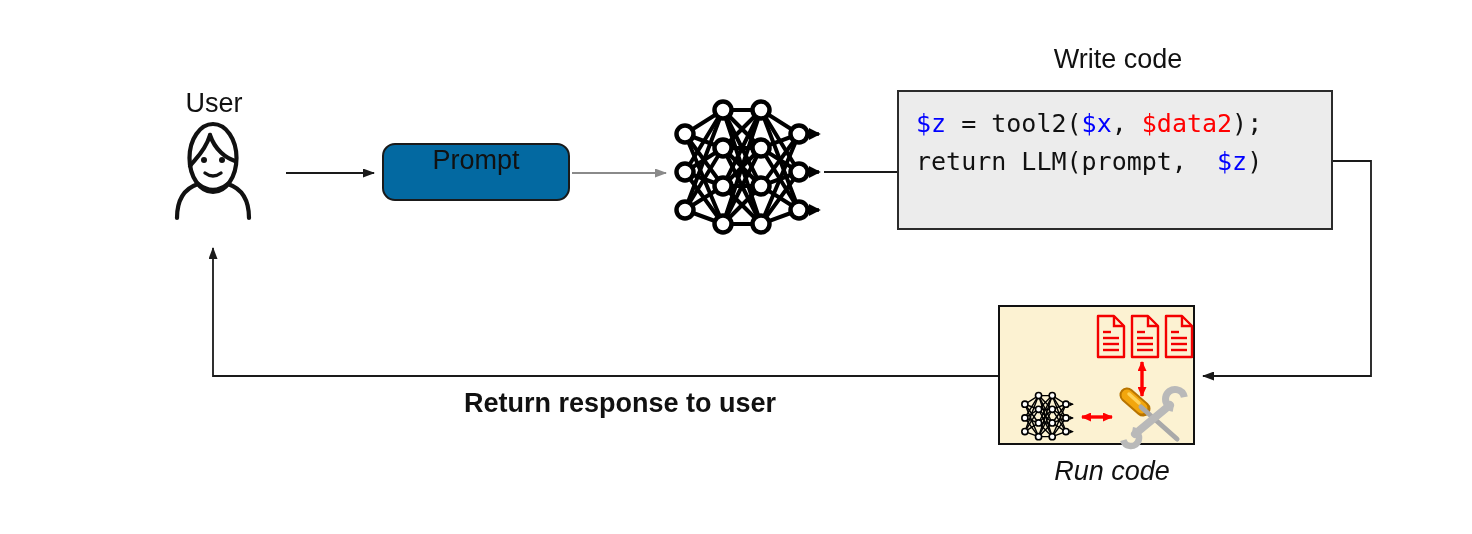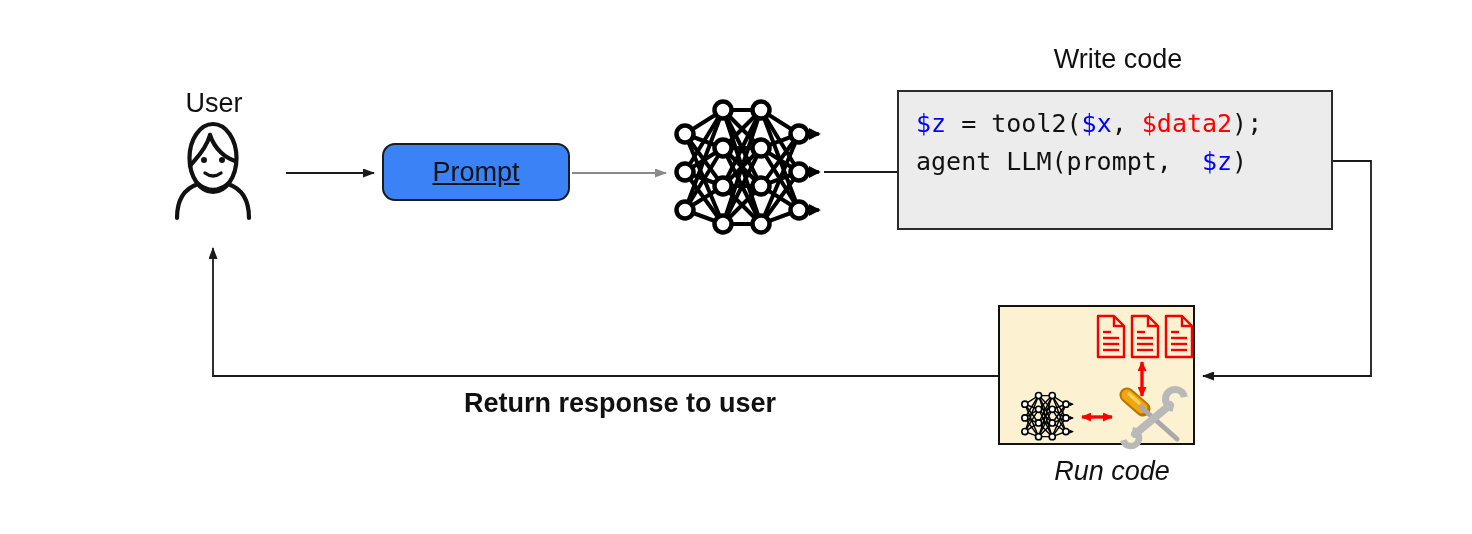--- a/index.html
+++ b/index.html
@@ -8,22 +8,22 @@
     font-family:"Liberation Sans",sans-serif;color:#111;
   }
   svg.overlay{position:absolute;left:0;top:0;z-index:2;pointer-events:none;}
   .box{position:absolute;box-sizing:border-box;z-index:1;}
   .label{
     position:absolute;z-index:3;font-size:27px;line-height:28px;color:#111;
     transform:translateX(-50%);white-space:nowrap;
   }
   .prompt-box{
     left:382px;top:143px;width:188px;height:58px;
-    background:#3b82f6;border:2px solid #1a1a1a;border-radius:13px;
-    display:flex;align-items:center;justify-content:center;z-index:1;text-decoration:underline;
+    background:#0369a1;border:2px solid #1a1a1a;border-radius:13px;
+    display:flex;align-items:flex-start;justify-content:center;z-index:1;
   }
   .prompt-box span{font-size:27px;}
   .code-box{
     left:897px;top:90px;width:436px;height:140px;
     background:var(--code-box-bg,#ececec);border:2px solid #2b2b2b;
     padding:13px 0 0 17px;z-index:1;
   }
   .code-line{
     font-family:"DejaVu Sans Mono",monospace;font-size:25px;line-height:38px;
     white-space:pre;color:#111;
@@ -39,21 +39,21 @@
 <body>
 
 <div class="stage">
 
   <div class="box prompt-box">
     <span>Prompt</span>
   </div>
 
   <div class="box code-box">
     <div class="code-line"><span class="seg c-blue">$z</span><span class="seg"> = tool2(</span><span class="seg c-blue">$x</span><span class="seg">, </span><span class="seg c-red">$data2</span><span class="seg">);</span></div>
-    <div class="code-line"><span class="seg">agent LLM(prompt,  </span><span class="seg c-blue">$z</span><span class="seg">)</span></div>
+    <div class="code-line"><span class="seg">return LLM(prompt,  </span><span class="seg c-blue">$z</span><span class="seg">)</span></div>
   </div>
 
   <div class="box run-box"></div>
 
   <div class="label" style="left:214px;top:89px;">User</div>
   <div class="label" style="left:1118px;top:45px;">Write code</div>
   <div class="label" style="left:1112px;top:457px;font-style:italic;">Run code</div>
   <div class="label" style="left:620px;top:389px;font-weight:bold;">Return response to user</div>
 
   <svg class="overlay" width="1472" height="534" viewBox="0 0 1472 534">

